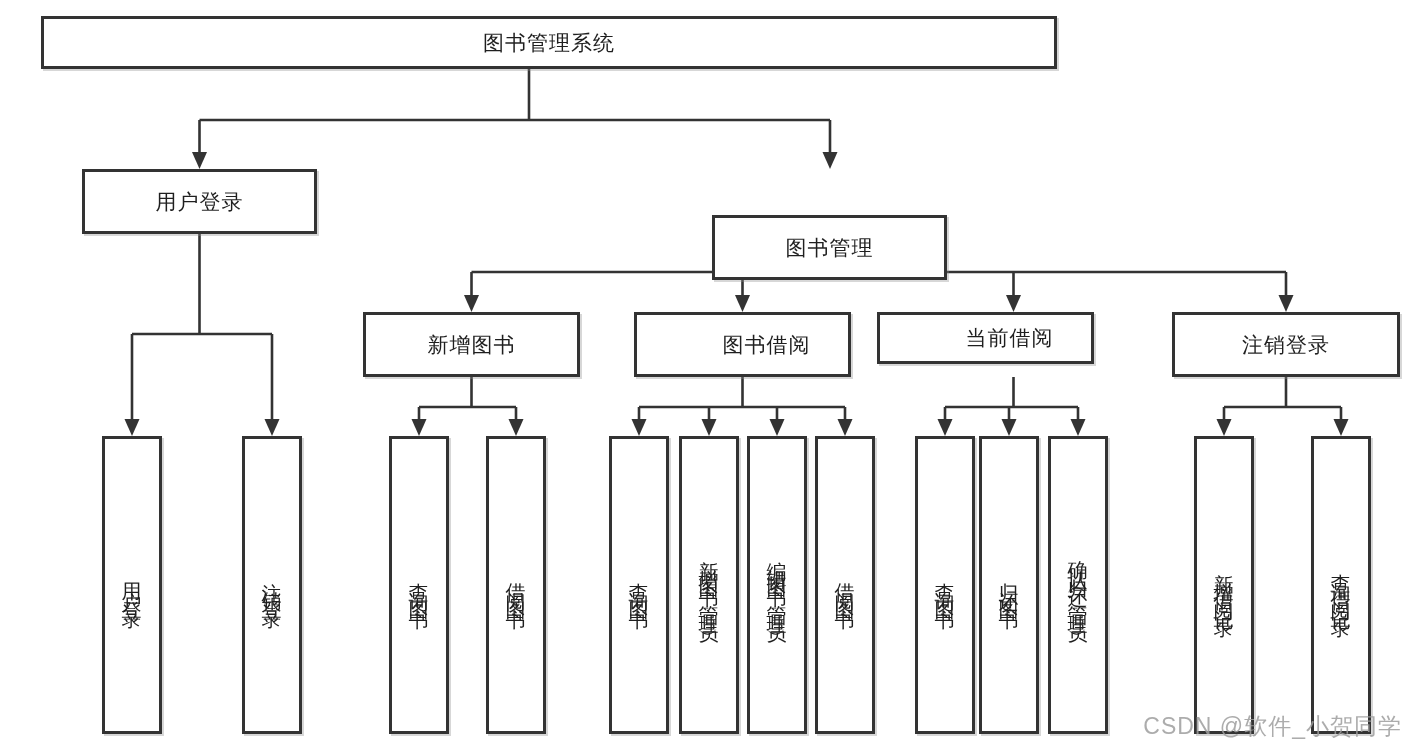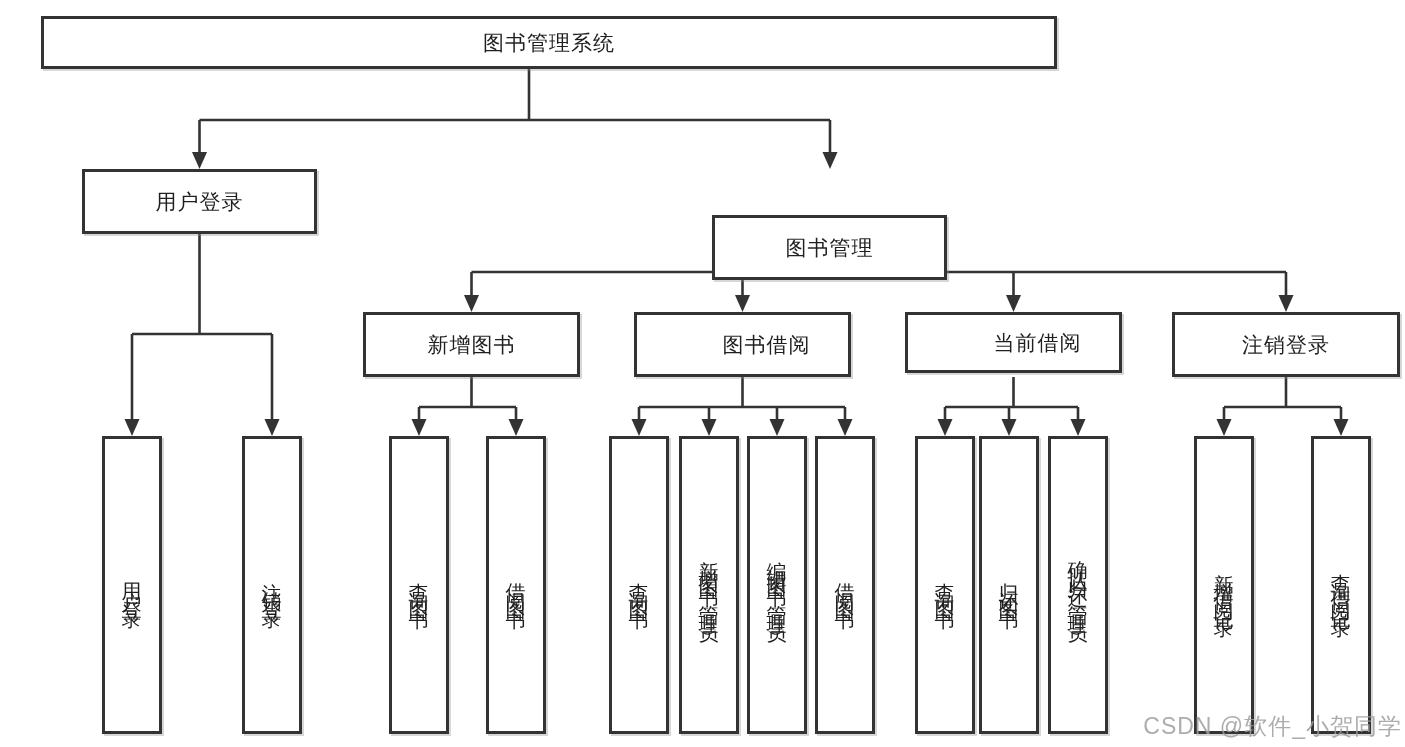--- a/index.html
+++ b/index.html
@@ -43,21 +43,21 @@
     letter-spacing: 9px;
     line-height: 1;
     white-space: nowrap;
   }
   
   #node-root            { left: 21px;  top: 16px;  width: 1016px; height: 53px; margin-left: 20px; }
   #node-user-login      { left: 82px;  top: 169px; width: 235px;  height: 65px; }
   #node-book-management { left: 712px; top: 169px; width: 235px;  height: 65px; margin-top: 46px; }
   #node-new-book-recommend { left: 363px;  top: 312px; width: 217px; height: 65px; }
   #node-book-borrow        { left: 634px;  top: 312px; width: 217px; height: 65px; padding-left: 48px; }
-  #node-current-borrow     { left: 905px;  top: 312px; width: 217px; height: 61px; padding-left: 48px; }
+  #node-current-borrow     { left: 877px;  top: 312px; width: 217px; height: 52px; padding-left: 48px; }
   #node-borrow-records     { left: 1172px; top: 312px; width: 228px; height: 65px; }
   .vbox { top: 436px; width: 60px; height: 298px; }
   #leaf-user-login          { left: 102px; }
   #leaf-logout              { left: 242px; }
   #leaf-query-books-1       { left: 389px; }
   #leaf-borrow-books-1      { left: 486px; }
   #leaf-query-books-2       { left: 609px; }
   #leaf-add-book-admin      { left: 679px; }
   #leaf-edit-book-admin     { left: 747px; }
   #leaf-borrow-books-2      { left: 815px; }

